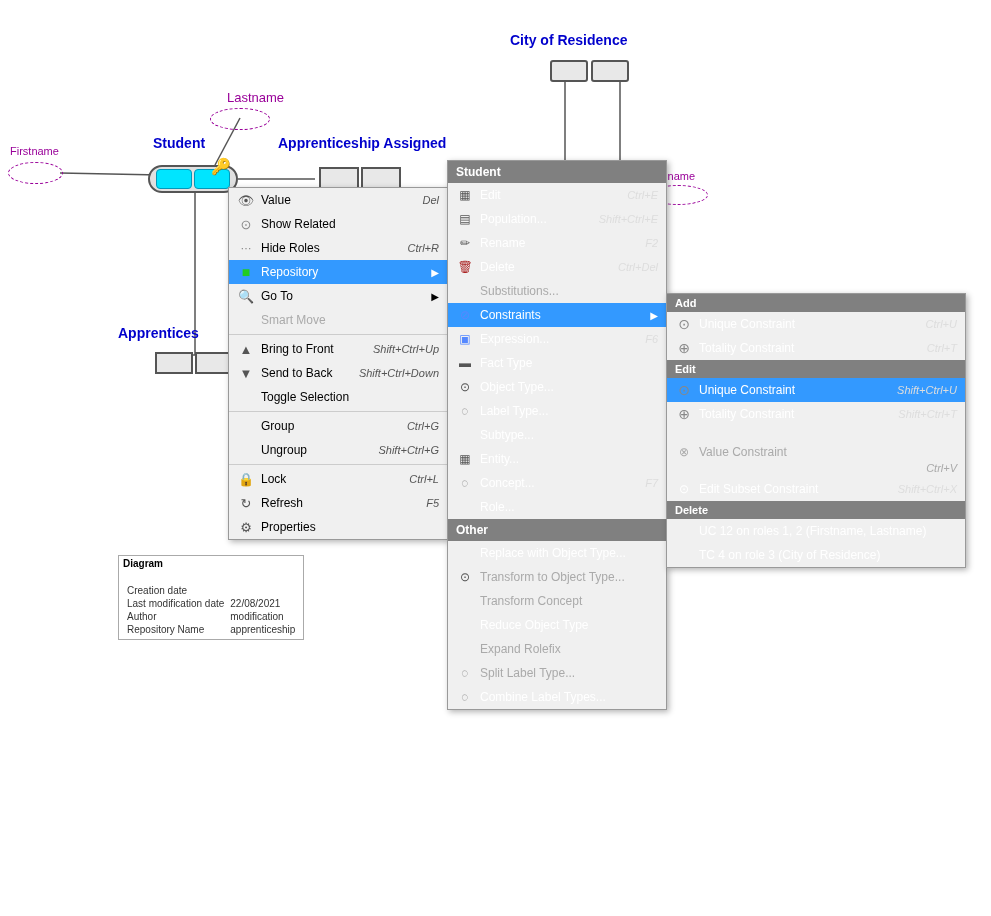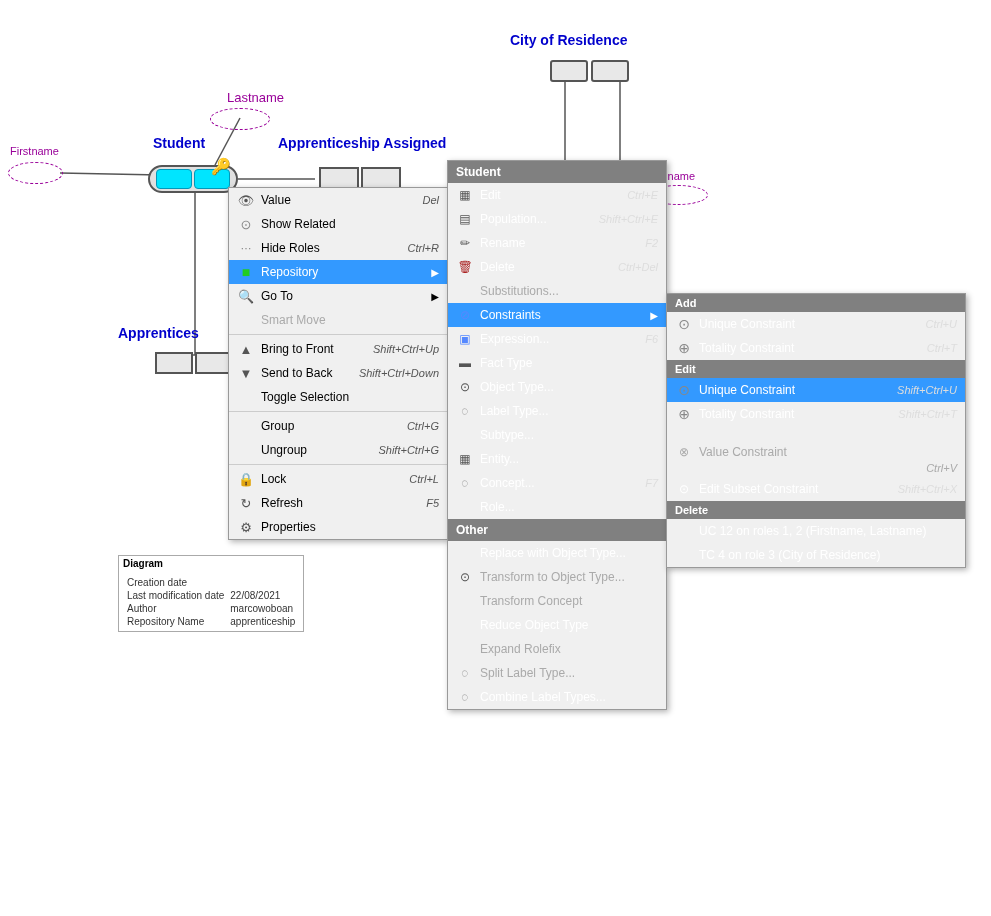--- a/index.html
+++ b/index.html
@@ -28,21 +28,21 @@
       top: 555px;
       left: 118px;
       border: 1px solid #aaa;
       background: #fff;
       font-size: 10px;
       padding: 2px 4px;
     }
     .diagram-info-title {
       font-weight: bold;
       font-size: 10px;
-      margin-bottom: 6px;
+      margin-bottom: 14px;
     }
     .diagram-info table td {
       font-size: 10px;
       padding: 0 2px;
       color: #333;
     }
 
     
     .student-label {
       position: absolute;
@@ -433,21 +433,21 @@
           <tr>
             <td>Creation date</td>
             <td></td>
           </tr>
       <tr>
             <td>Last modification date</td>
             <td>22/08/2021</td>
           </tr>
       <tr>
             <td>Author</td>
-            <td>marcowoboan</td>
+            <td>modification</td>
           </tr>
       <tr>
             <td>Repository Name</td>
             <td>apprenticeship</td>
           </tr>
     </tbody>
       </table>
   </div>
 
 </div>

